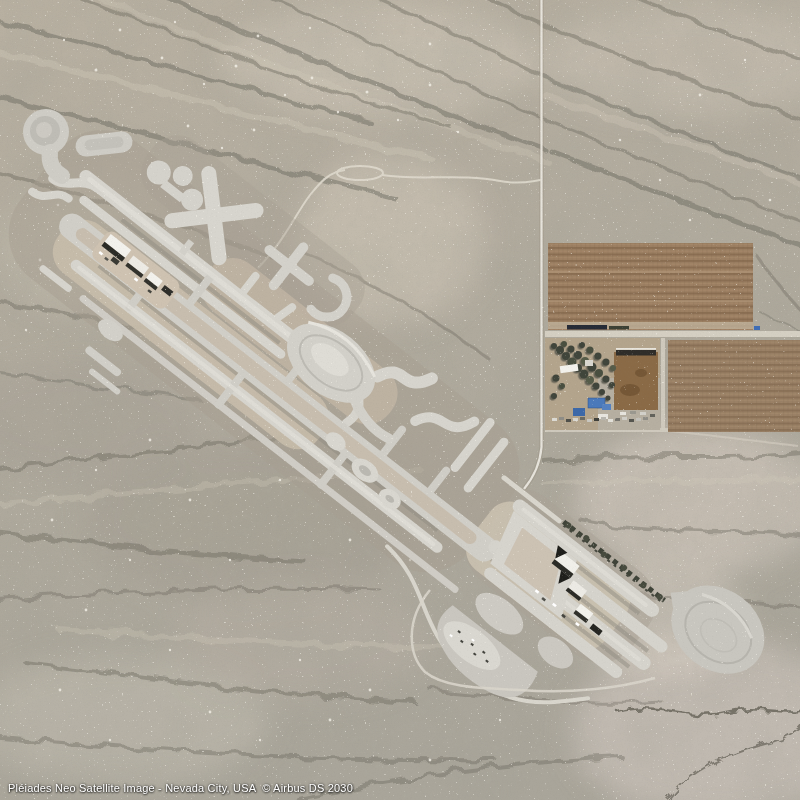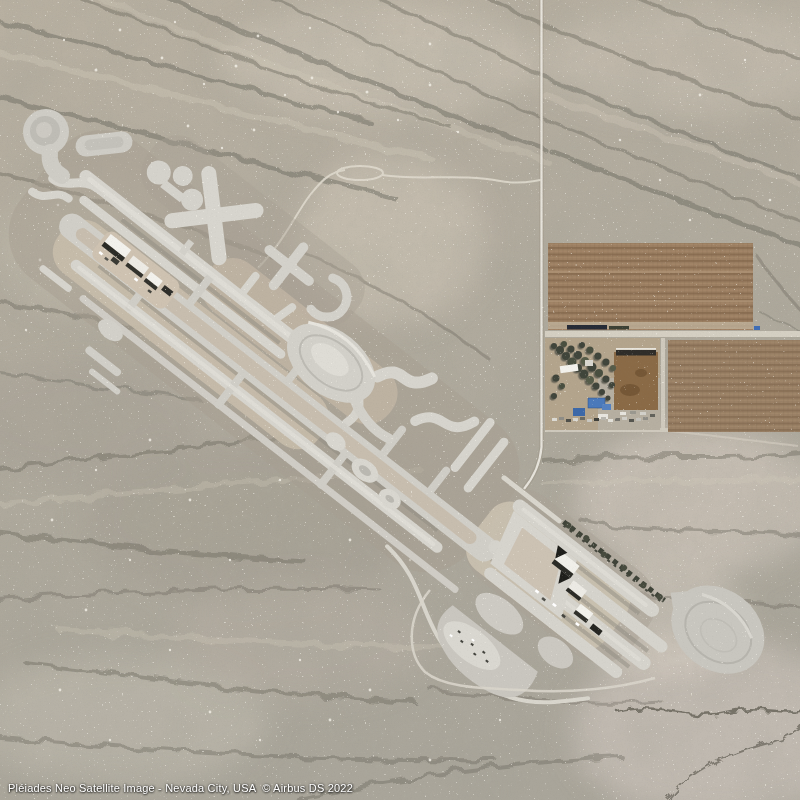--- a/index.html
+++ b/index.html
@@ -468,14 +468,14 @@
   <path d="M86,146 L122,142" stroke="#ceccc5" stroke-width="21" stroke-linecap="round" fill="none"></path>
   <path d="M90,145 L118,142" stroke="#c3c1ba" stroke-width="11" stroke-linecap="round" fill="none"></path>
 
   <path d="M430,590 C405,620 408,655 425,672 C445,688 480,688 520,690 C570,694 620,688 655,678" fill="none" stroke="#d8d4ca" stroke-width="2.5" opacity=".9"></path>
 </g>
 
 <rect width="800" height="800" filter="url(#grainDark)" opacity=".15"></rect>
 <rect width="800" height="800" filter="url(#speckle)" opacity=".5"></rect>
 </svg>
 
-<div class="caption">Pléiades Neo Satellite Image - Nevada City, USA  © Airbus DS 2022</div>
+<div class="caption">Pléiades Neo Satellite Image - Nevada City, USA  © Airbus DS 2030</div>
 </div>
 
 </body></html>

